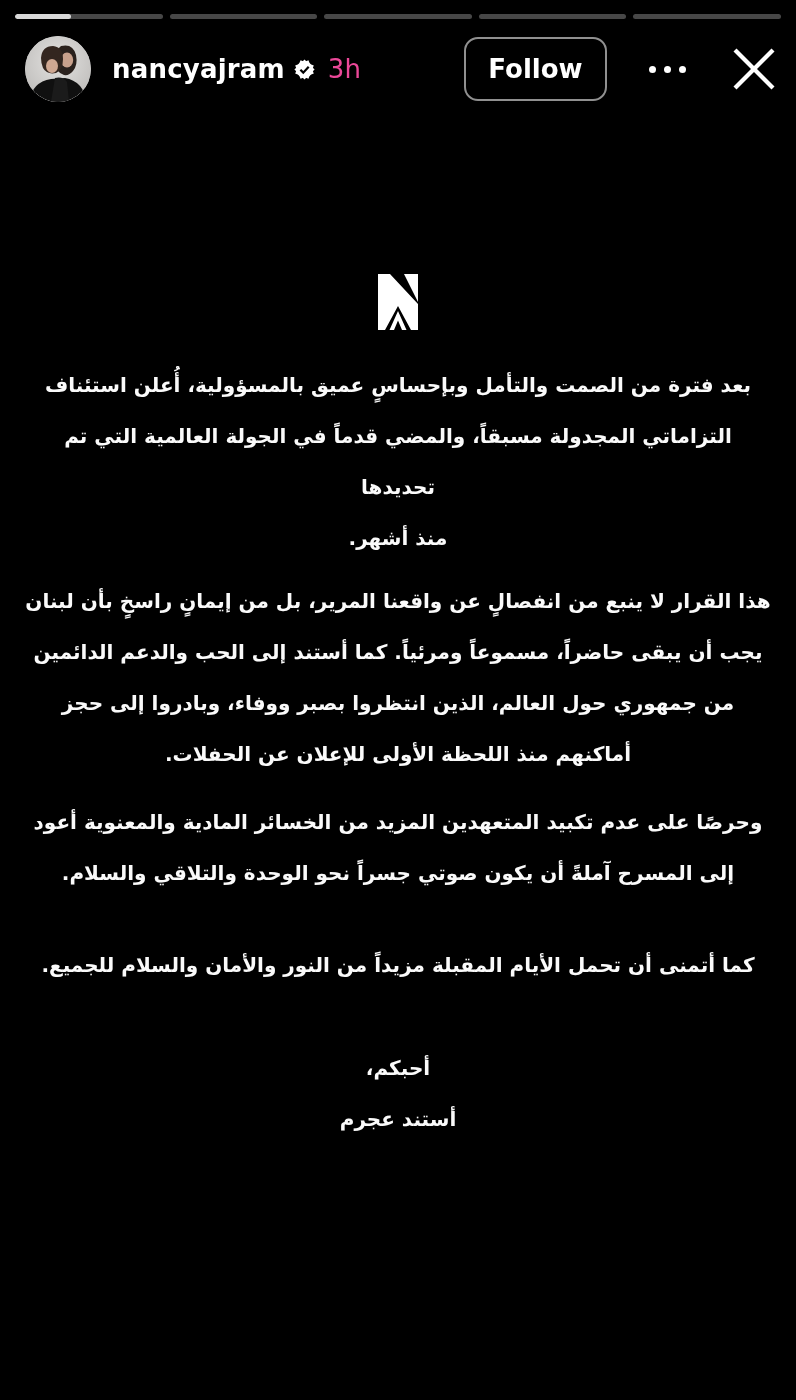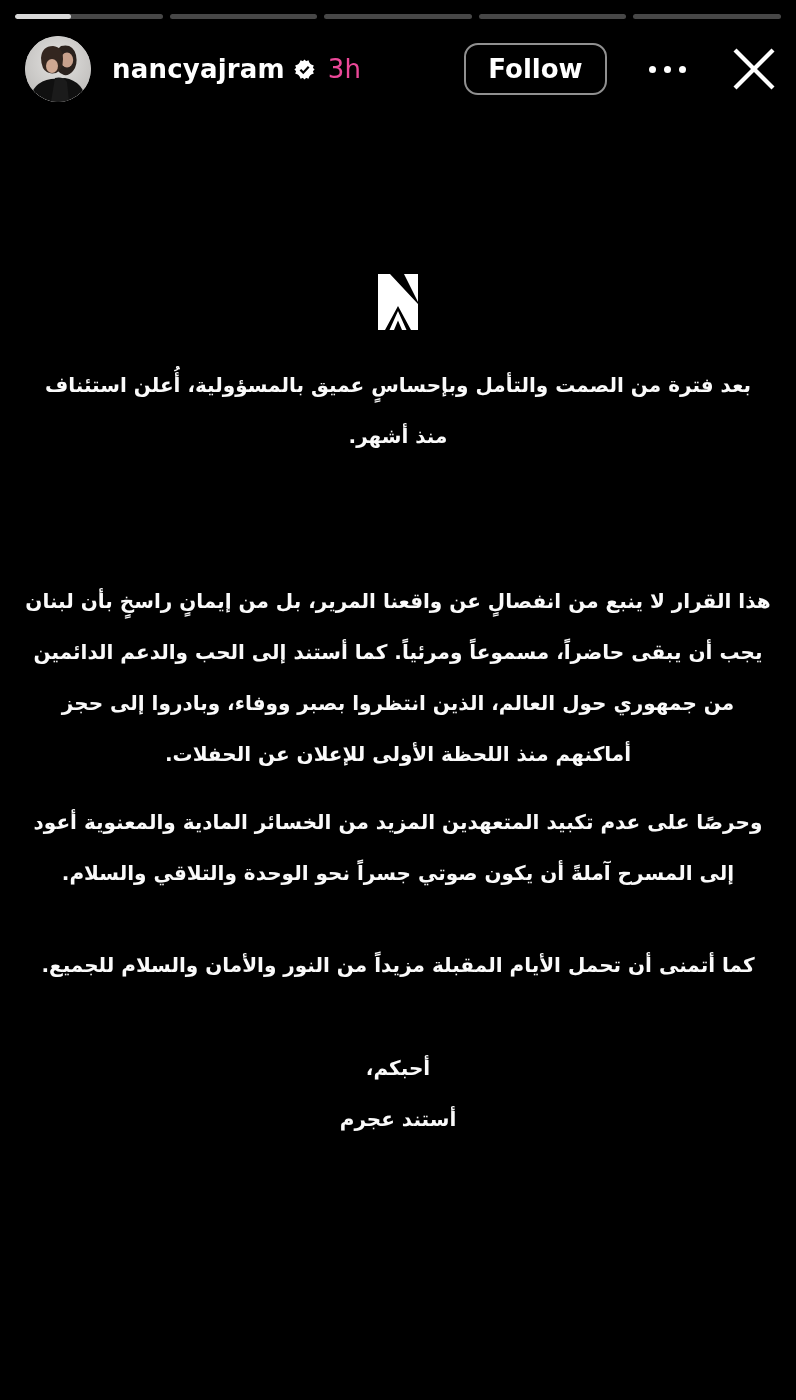--- a/index.html
+++ b/index.html
@@ -12,21 +12,21 @@
   .seg{flex:1;height:5px;border-radius:3px;background:#474747;overflow:hidden;}
   .seg .fill{height:100%;width:0;background:#d9d9d9;border-radius:3px;}
 
   
   .header{position:absolute;top:36px;left:25px;right:19px;height:66px;display:flex;align-items:center;text-decoration:underline;}
   .avatar{width:66px;height:66px;border-radius:50%;overflow:hidden;flex:0 0 auto;background:#c7c7c7;}
   .username{color:#fff;font-size:26px;font-weight:bold;margin-left:21px;letter-spacing:.2px;}
   .badge{margin-left:9px;display:flex;align-items:center;}
   .time{color:#ec4899;font-size:26px;margin-left:13px;}
   .spacer{flex:1;}
-  .follow-btn{box-sizing:border-box;width:143px;height:52px;background:transparent;
+  .follow-btn{box-sizing:border-box;width:143px;height:64px;background:transparent;
       border:2px solid #909090;border-radius:14px;color:#fff;font-size:26px;font-weight:600;
       font-family:"DejaVu Sans", sans-serif;cursor:pointer;}
   .dots{display:flex;align-items:center;gap:8px;margin-left:42px;cursor:pointer;padding:10px 0;}
   .dot{width:7px;height:7px;border-radius:50%;background:#fff;}
   .close{margin-left:45px;cursor:pointer;display:flex;align-items:center;}
 
   
   .logo{position:absolute;left:378px;top:274px;}
 
   
@@ -114,20 +114,21 @@
   <div class="logo">
     <svg width="40" height="56" viewBox="0 0 40 56">
       <path fill="#fff" d="M0 0 L12 0 L40 30 L40 56 L33 56 L20 32 L7 56 L0 56 Z"></path>
       <path fill="#fff" d="M26 0 L40 0 L40 28 Z"></path>
       <path fill="#fff" d="M20 37 L28.5 56 L24 56 L20 46.5 L16 56 L11.5 56 Z"></path>
     </svg>
   </div>
 
   <div class="para p1">
     <div>بعد فترة من الصمت والتأمل وبإحساسٍ عميق بالمسؤولية، أُعلن استئناف</div>
+    <div>التزاماتي المجدولة مسبقاً، والمضي قدماً في الجولة العالمية التي تم تحديدها</div>
     <div>منذ أشهر.</div>
   </div>
 
   <div class="para p2">
     <div>هذا القرار لا ينبع من انفصالٍ عن واقعنا المرير، بل من إيمانٍ راسخٍ بأن لبنان</div>
     <div>يجب أن يبقى حاضراً، مسموعاً ومرئياً. كما أستند إلى الحب والدعم الدائمين</div>
     <div>من جمهوري حول العالم، الذين انتظروا بصبر ووفاء، وبادروا إلى حجز</div>
     <div>أماكنهم منذ اللحظة الأولى للإعلان عن الحفلات.</div>
   </div>
 

